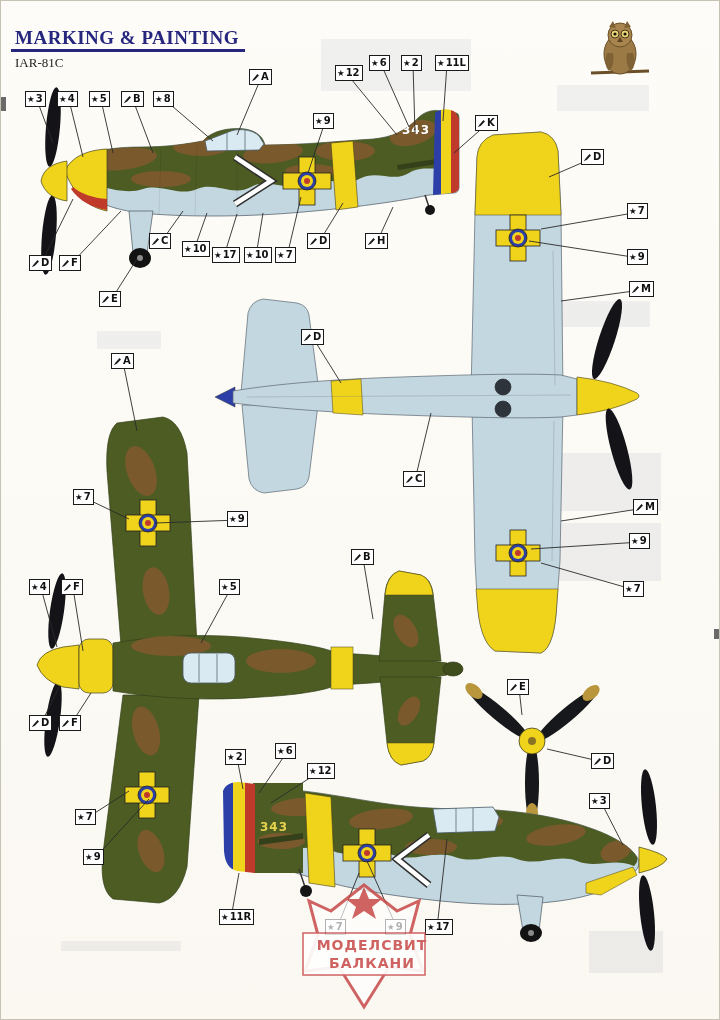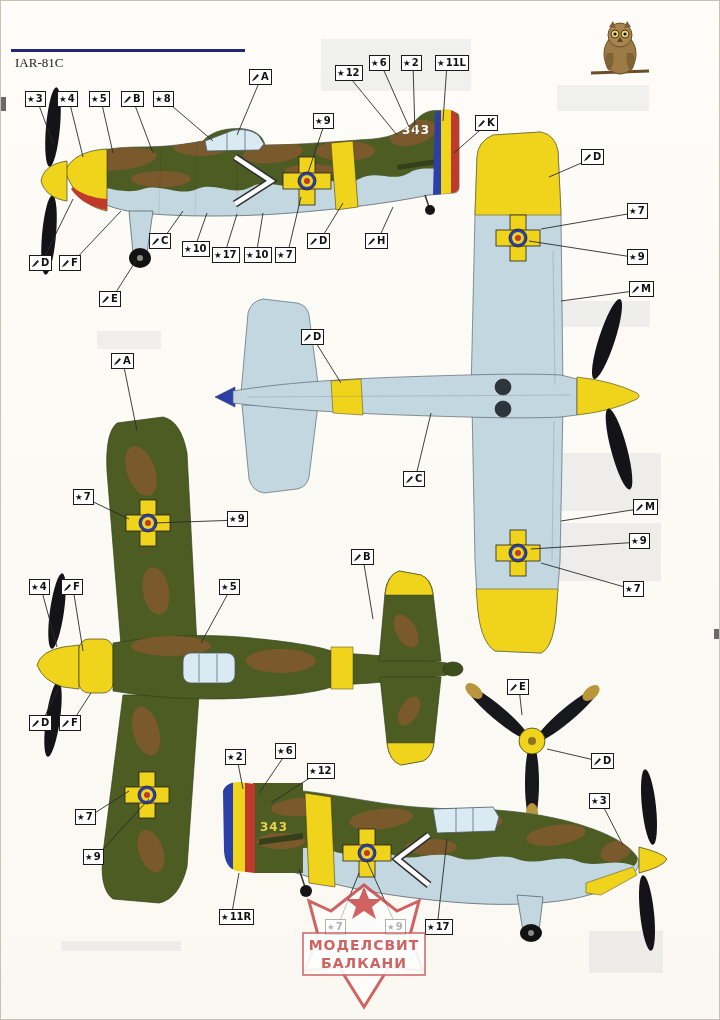--- a/index.html
+++ b/index.html
@@ -16,29 +16,30 @@
   svg.layer{position:absolute;left:0;top:0;width:720px;height:1020px;}
   #artwork{z-index:1;}
   #leader-lines{z-index:2;pointer-events:none;}
   #callout-layer{position:absolute;left:0;top:0;width:720px;height:1020px;z-index:3;}
   .callout{position:absolute;display:flex;align-items:center;gap:1px;background:#fff;
         border:1.3px solid #1a1a1a;height:14px;padding:0 2px 0 1px;
         font-size:10px;font-weight:bold;line-height:14px;color:#111;white-space:nowrap;}
   .callout .ic{font-size:8.5px;display:inline-flex;align-items:center;}
   .leader{stroke:#2a2a2a;stroke-width:0.9;}
   .watermark{position:absolute;left:292px;top:880px;width:142px;height:132px;z-index:4;opacity:.85;}
-  .wm-text{position:absolute;left:0;width:142px;text-align:center;color:#c84a4a;
+  .wm-text{position:absolute;left:8px;width:142px;text-align:center;color:#c84a4a;
         font-weight:bold;font-size:14px;letter-spacing:1px;}
   .wm-1{top:56px;} .wm-2{top:74px;}
 </style>
 </head>
 <body>
 
 <div class="page">
 
+  <h1 class="header-title">MARKING &amp; PAINTING</h1>
   <div class="title-rule"></div>
   <div class="variant-label">IAR-81C</div>
 
   <div class="owl">
     <svg viewBox="0 0 66 58" width="66" height="58">
       <line x1="4" y1="52" x2="62" y2="50" stroke="#6b4f28" stroke-width="3"></line>
       <ellipse cx="33" cy="33" rx="16" ry="20" fill="#9c7a45" stroke="#6b4f28" stroke-width="1"></ellipse>
       <path d="M20 32 Q16 44 22 50 Q28 44 26 32 Z" fill="#7f6136"></path>
       <path d="M46 32 Q50 44 44 50 Q38 44 40 32 Z" fill="#7f6136"></path>
       <circle cx="33" cy="14" r="12" fill="#a8854e" stroke="#6b4f28" stroke-width="1"></circle>

